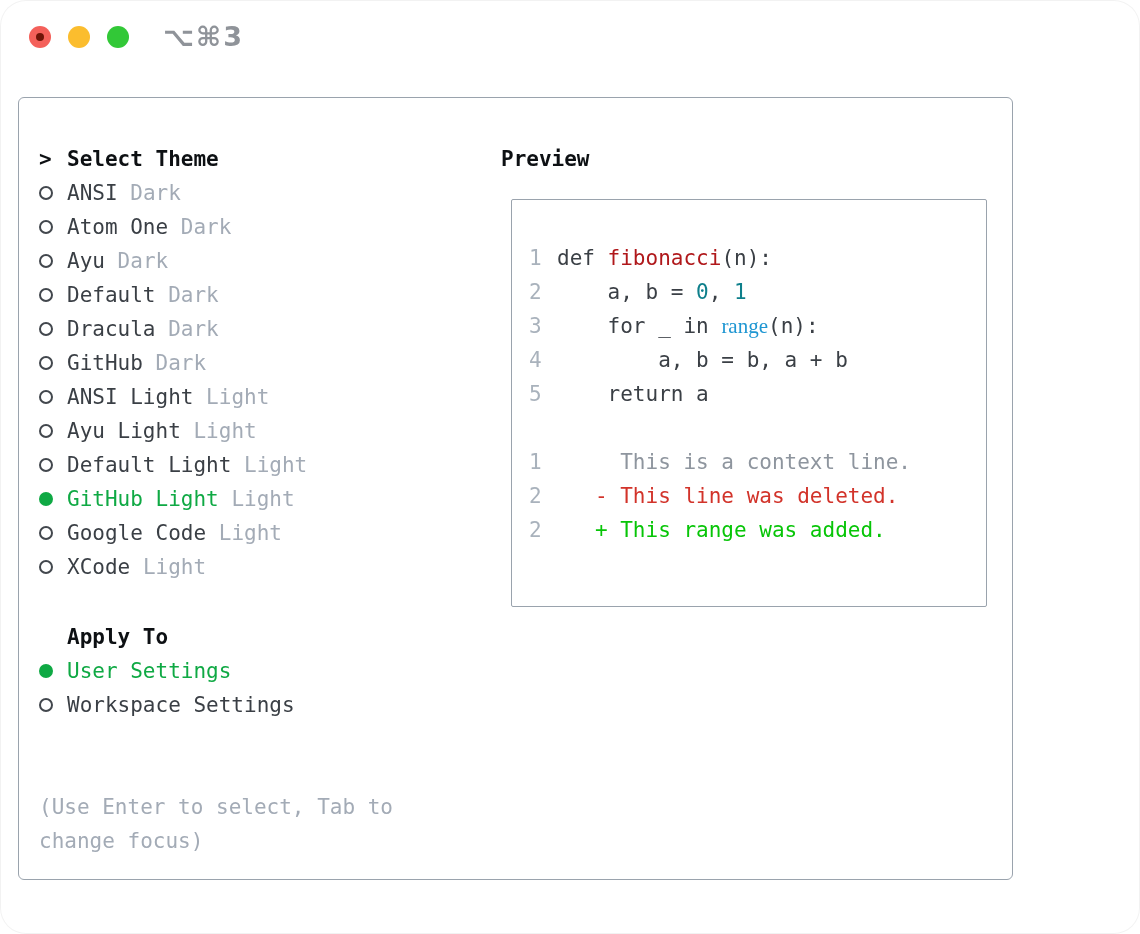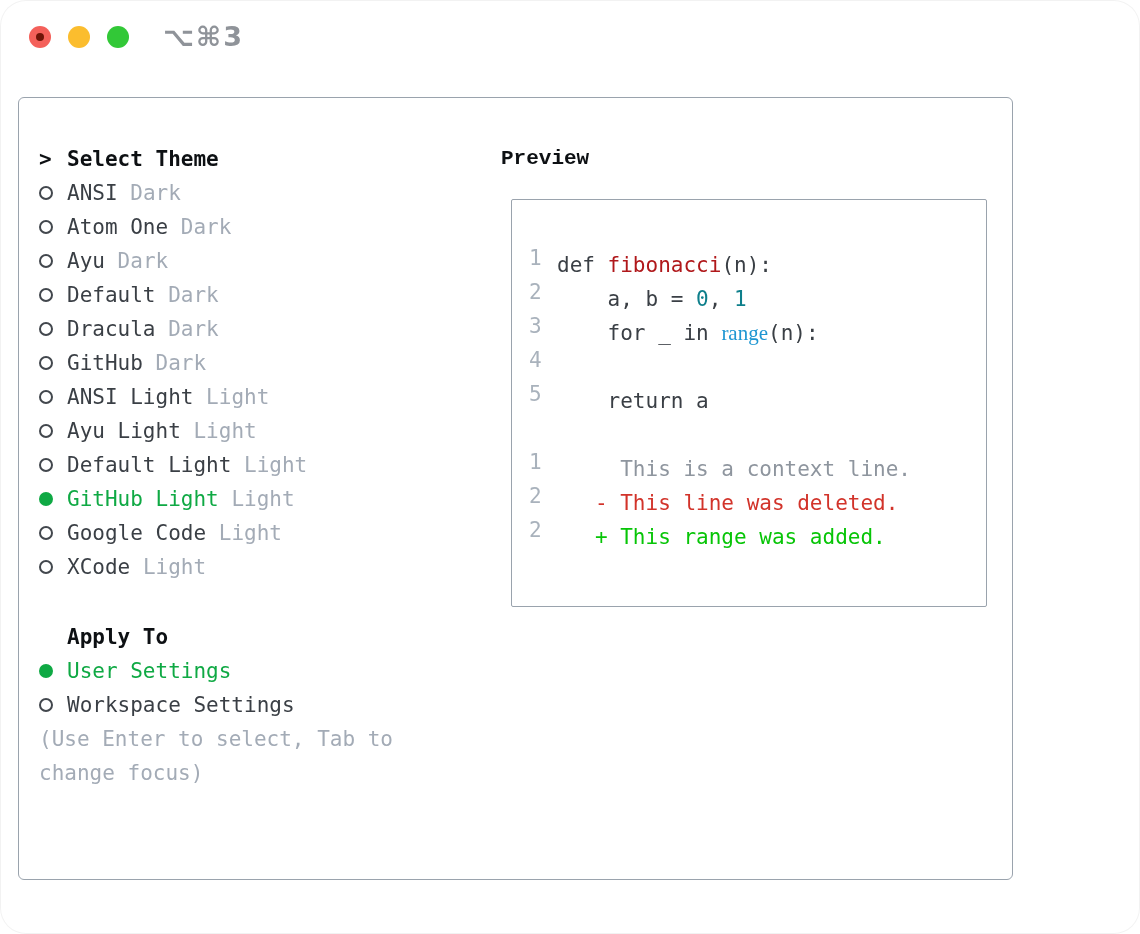--- a/index.html
+++ b/index.html
@@ -38,32 +38,32 @@
   .bullet {
     display:inline-block; width:14px; height:14px; box-sizing:border-box;
     border:2px solid #42474d; border-radius:50%; margin-top:9px;
   }
   .item.selected .bullet { background:var(--accent-green); border-color:var(--accent-green); }
   .item.selected .name { color:var(--accent-green); }
   .text { white-space:pre; }
   .variant { color:var(--muted); }
   .apply-section { margin-top:36px; }
   .help {
-    width:420px; color:var(--muted); white-space:normal;
-  }
-
-  .preview-header { font-weight:bold; color:var(--heading);font-family:Liberation Mono, monospace; }
+    margin-top:68px; width:420px; color:var(--muted); white-space:normal;
+  }
+
+  .preview-header { font-weight:bold; color:var(--heading); }
   .preview-box {
     margin-top:23px; margin-left:10px; width:476px; height:408px; box-sizing:border-box;
     border:1.5px solid var(--border); border-radius:2px; background:#fff;
     padding:41px 0 0 17px; overflow:hidden;
   }
   .crow { display:flex; height:34px; }
   .lnum { width:28px; flex:none; color:var(--lnum); }
-  .code-text { white-space:pre;margin-top:7px; }
+  .code-text { white-space:pre; }
   .c-fg   { color:var(--fg); }
   .c-red  { color:var(--code-red); }
   .c-teal { color:var(--code-teal); }
   .c-blue { color:var(--code-blue);font-family:Liberation Serif, serif; }
   .c-gray { color:var(--diff-gray); }
   .c-diffred   { color:var(--diff-red); }
   .c-diffgreen { color:var(--diff-green); }
 </style>
 </head>
 <body>
@@ -167,20 +167,21 @@
             <div class="crow">
               <span class="lnum">2</span>
               <span class="code-text"><span class="c-fg">    a, b = </span><span class="c-teal">0</span><span class="c-fg">, </span><span class="c-teal">1</span></span>
             </div>
             <div class="crow">
               <span class="lnum">3</span>
               <span class="code-text"><span class="c-fg">    for _ in </span><span class="c-blue">range</span><span class="c-fg">(n):</span></span>
             </div>
             <div class="crow">
               <span class="lnum">4</span>
+              <span class="code-text"><span class="c-fg">        a, b = b, a + b</span></span>
             </div>
             <div class="crow">
               <span class="lnum">5</span>
               <span class="code-text"><span class="c-fg">    return a</span></span>
             </div>
             <div class="crow">
               <span class="lnum"></span>
               <span class="code-text"></span>
             </div>
             <div class="crow">

